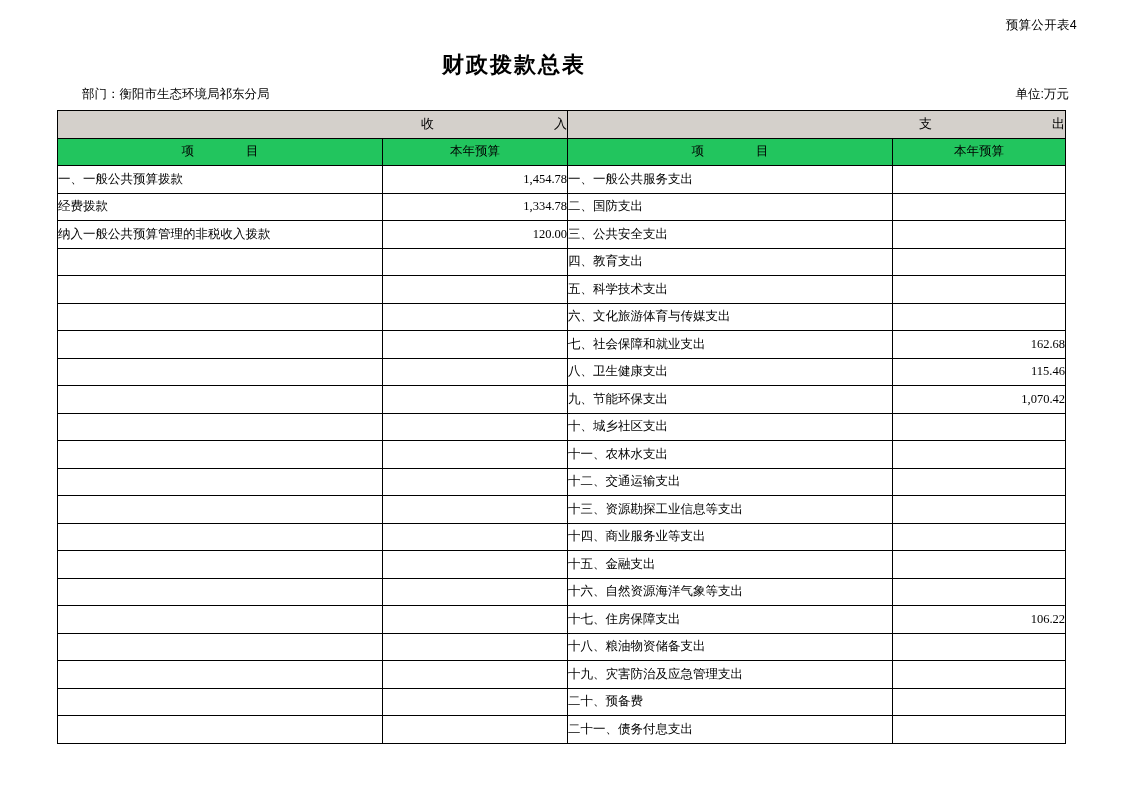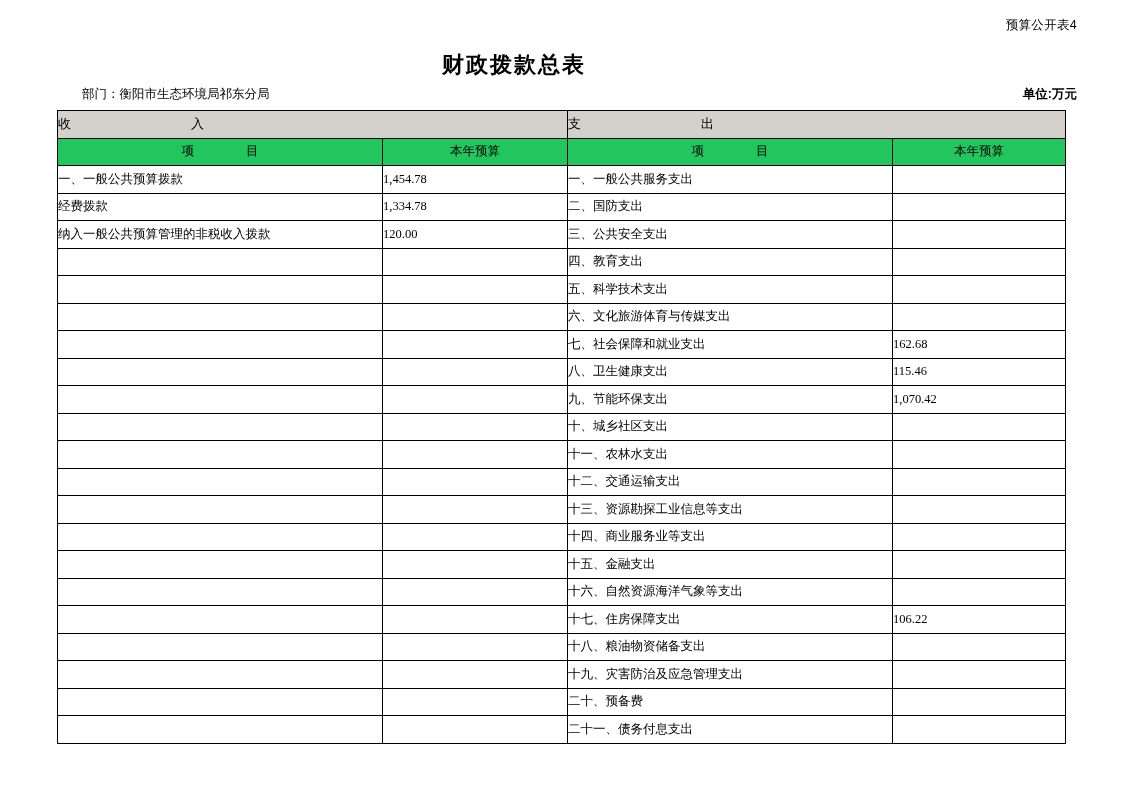--- a/index.html
+++ b/index.html
@@ -51,23 +51,22 @@
     font-family: "Liberation Sans", sans-serif;
     margin-left: 25px;
   }
   .subheader .dept {
     position: absolute;
     left: 0;
     top: 0;
   }
   .subheader .unit {
     position: absolute;
-    right: 0;
+    right: 8px;
     top: 0;
-    font-weight: bold;
   }
   table.main {
     position: absolute;
     top: 110px;
     left: 57px;
     border-collapse: collapse;
     table-layout: fixed;
     width: 1008px;
     font-size: 12.5px;
     font-family: "Liberation Sans", sans-serif;
@@ -76,37 +75,37 @@
     border: 1px solid #000000;
     padding: 0;
     height: 26.5px;
     vertical-align: middle;
     font-weight: normal;
     overflow: hidden;
     white-space: nowrap;
   }
   .hdr-band td {
     background: #d4d0cb;
-    text-align: left;
+    text-align: right;
     height: 28px;
     font-size: 13px;
   }
   .hdr-sub td {
     background: #22c55e;
     text-align: center;
     height: 27px;
     font-size: 12.5px;
   }
   .c-item {
     padding-left: 12px;
     text-align: left;
   }
   .c-num {
     padding-right: 10px;
-    text-align: left;
+    text-align: right;
     font-family: "Liberation Serif", serif;
     font-size: 12.5px;
   }
   .ind0 { padding-left: 10px; }
   .ind1 { padding-left: 24px; }
   .ind2 { padding-left: 34px; }
   .gap-wide { display: inline-block; width: 120px; }
   .gap-mid  { display: inline-block; width: 52px; }
 </style>
 </head>

